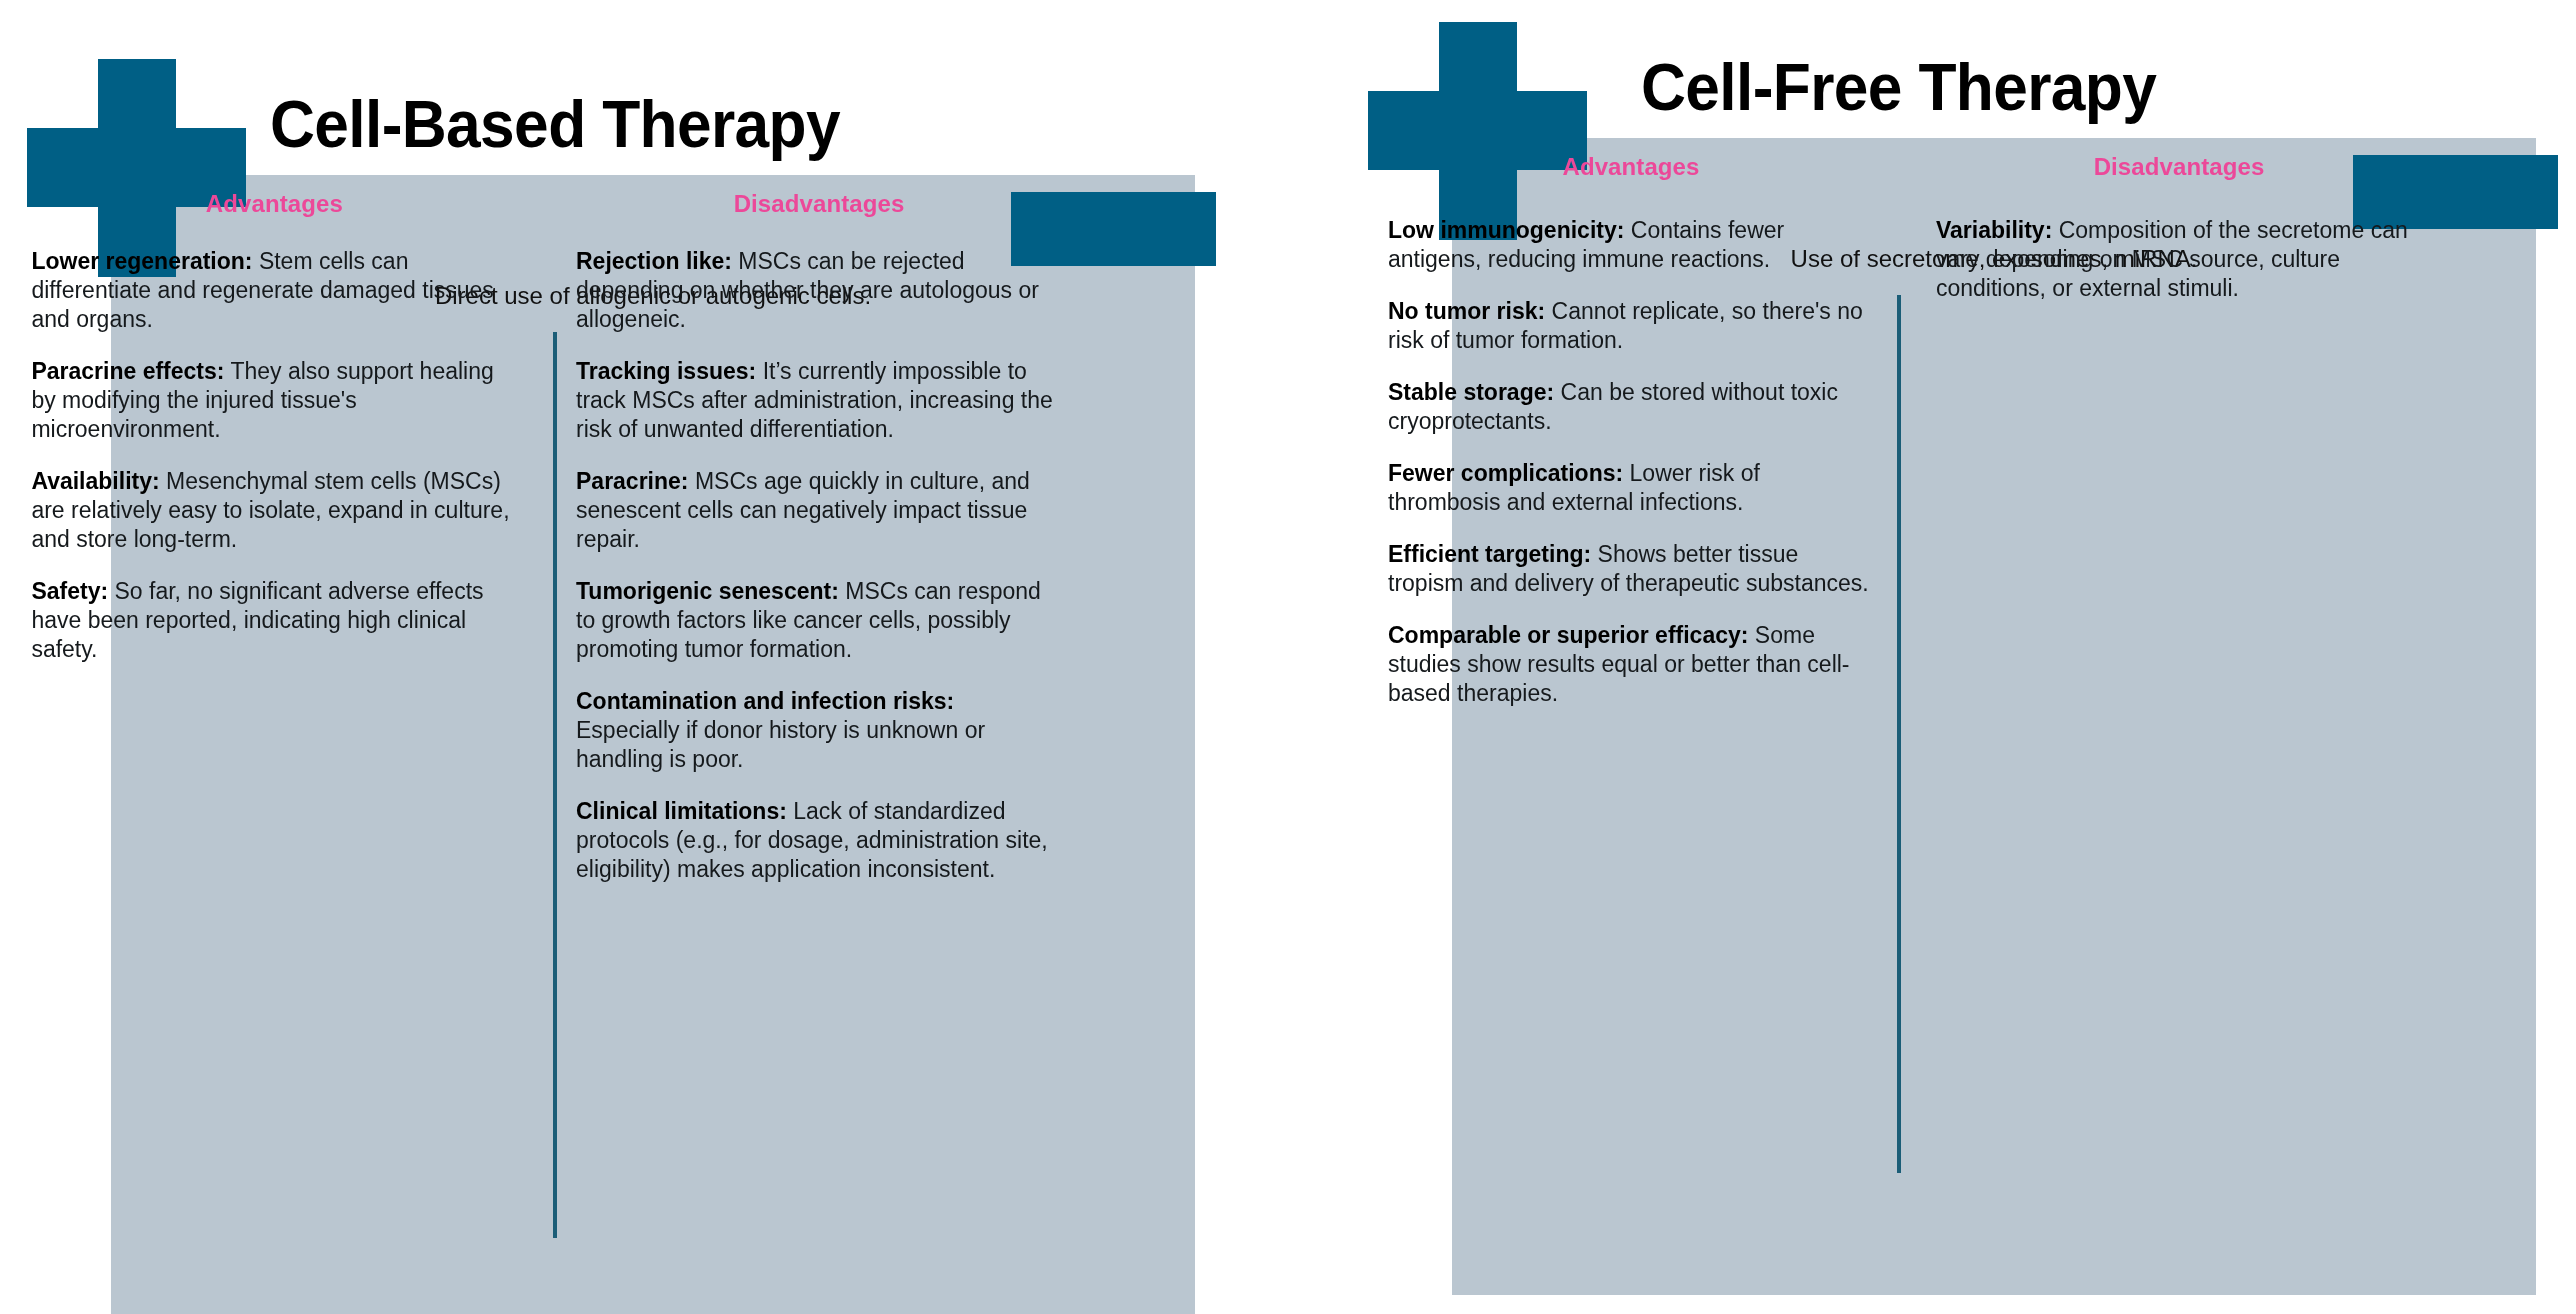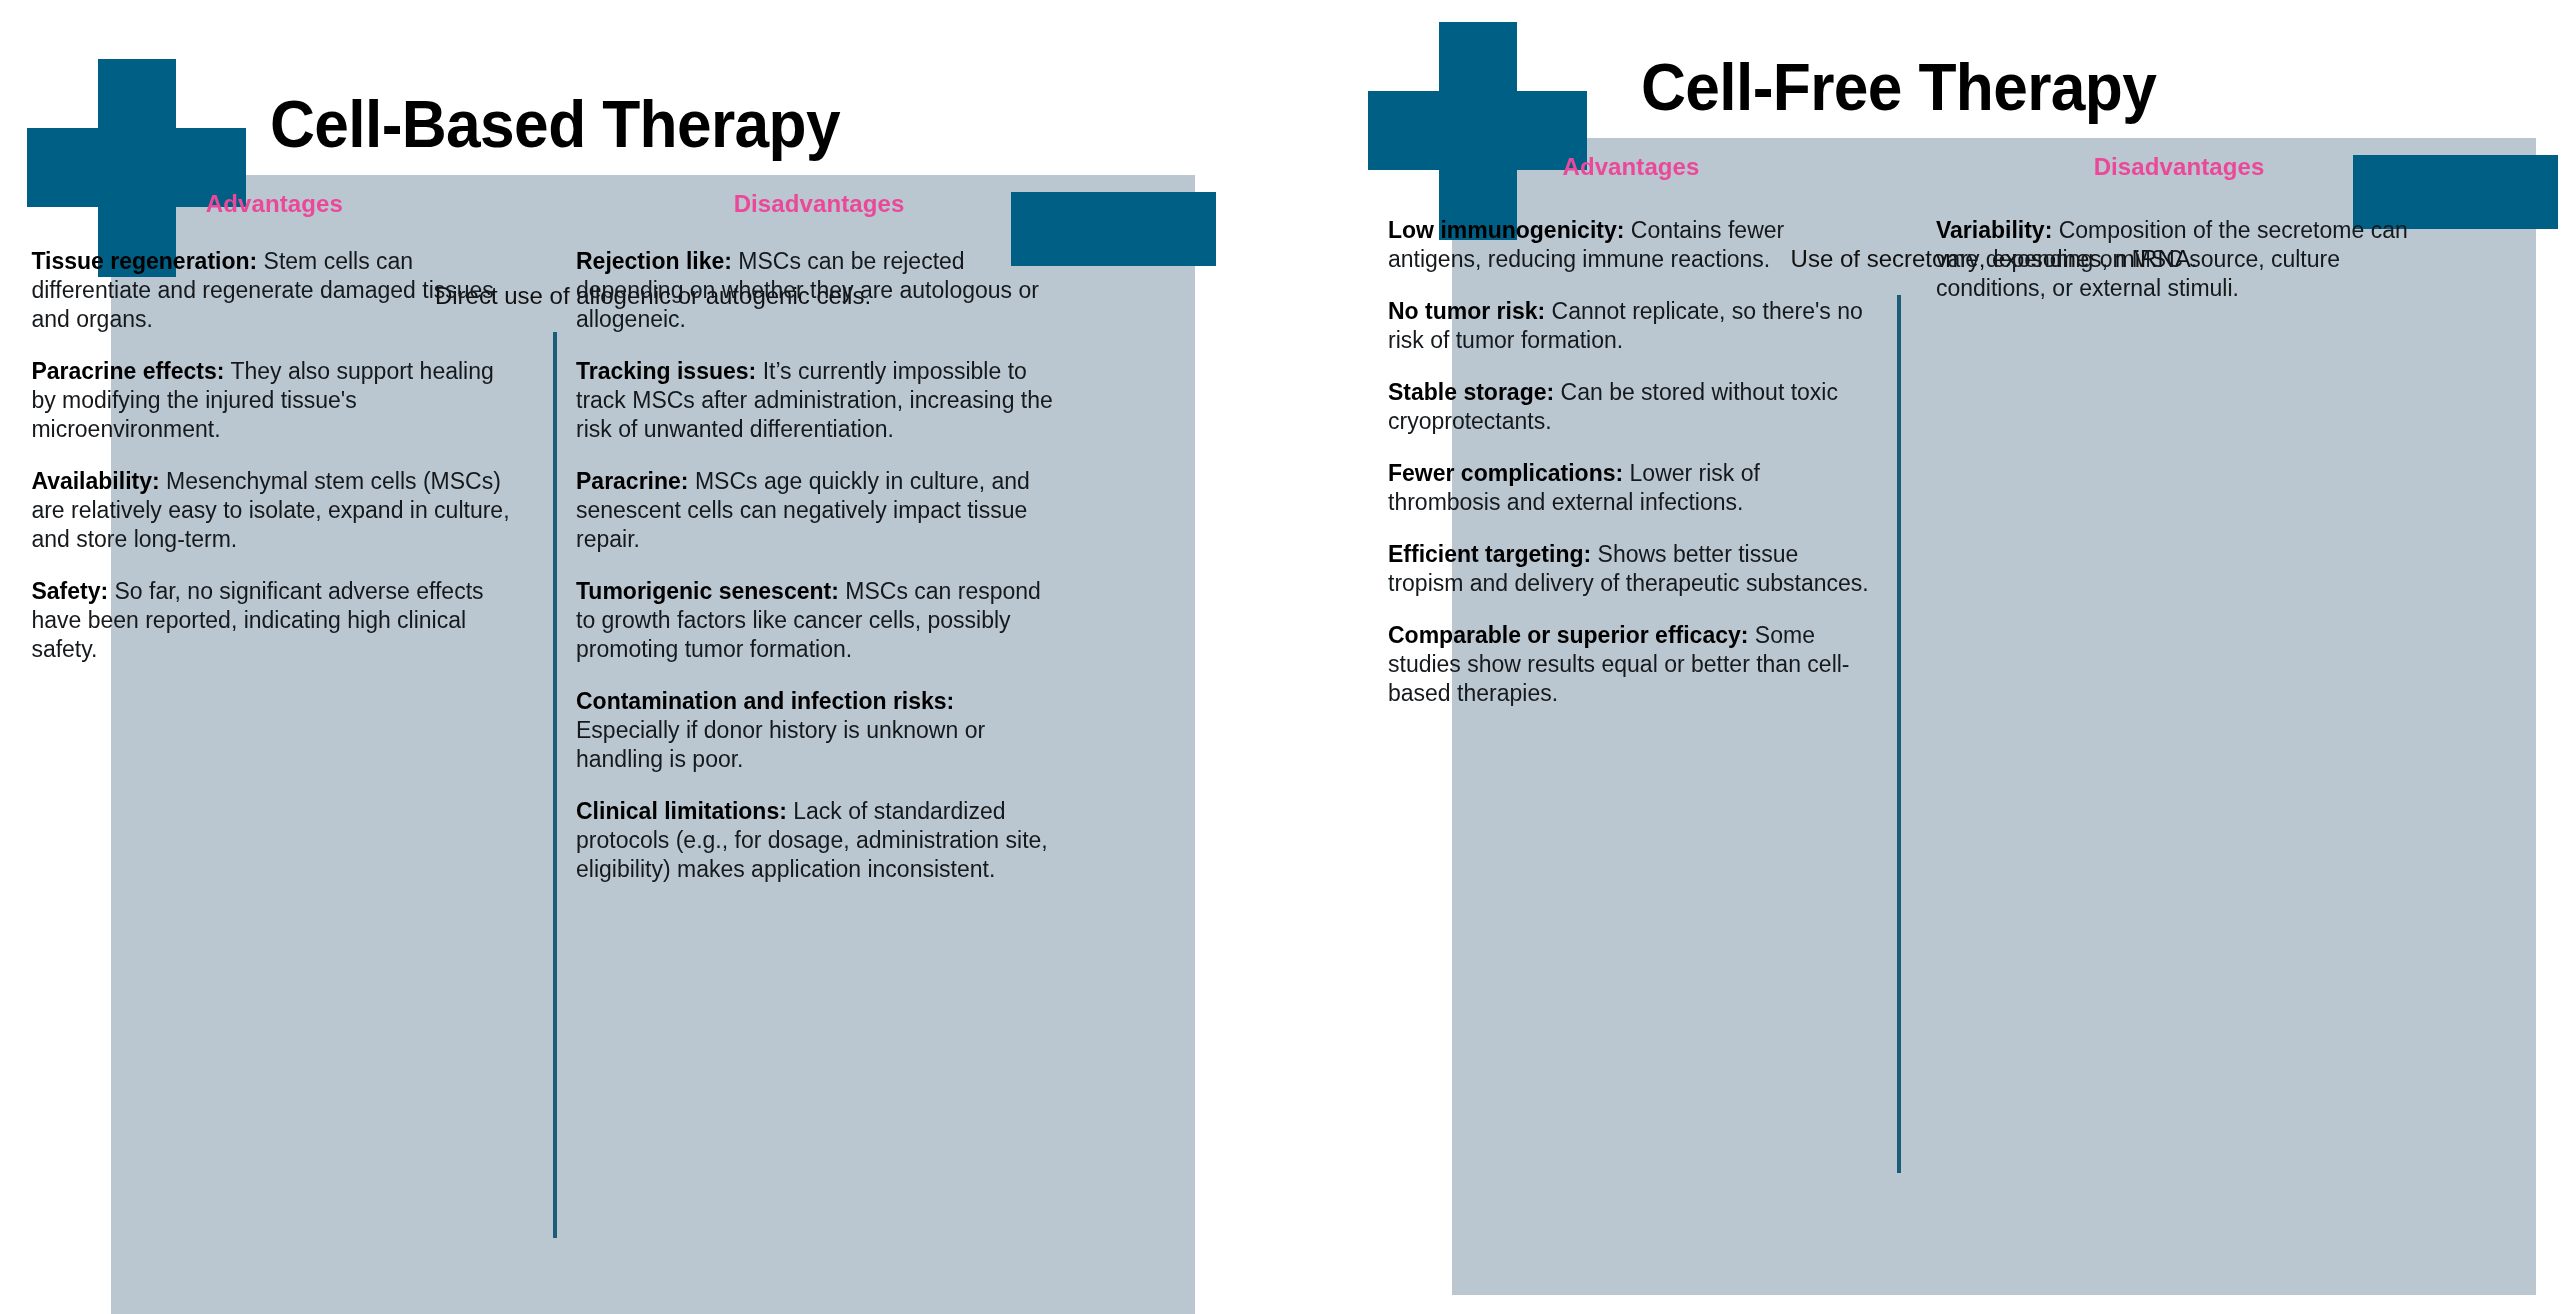--- a/index.html
+++ b/index.html
@@ -176,21 +176,21 @@
   <div class="card" style="background:none;padding-left:34px;">
     <div class="subtitle">Direct use of allogenic or autogenic cells.</div>
   </div>
 
   <div class="columns">
     <div class="divider"></div>
 
     <div class="col col-adv">
       <div class="col-head">Advantages</div>
       <div class="items">
-        <p class="item"><span class="term">Tissue regeneration:</span><span> Stem cells can differentiate and regenerate damaged tissues and organs.</span></p>
+        <p class="item"><span class="term">Lower regeneration:</span><span> Stem cells can differentiate and regenerate damaged tissues and organs.</span></p>
         <p class="item"><span class="term">Paracrine effects:</span><span> They also support healing by modifying the injured tissue's microenvironment.</span></p>
         <p class="item"><span class="term">Availability:</span><span> Mesenchymal stem cells (MSCs) are relatively easy to isolate, expand in culture, and store long-term.</span></p>
         <p class="item"><span class="term">Safety:</span><span> So far, no significant adverse effects have been reported, indicating high clinical safety.</span></p>
       </div>
     </div>
 
     <div class="col col-dis">
       <div class="col-head">Disadvantages</div>
       <div class="items">
         <p class="item"><span class="term">Rejection like:</span><span> MSCs can be rejected depending on whether they are autologous or allogeneic.</span></p>

